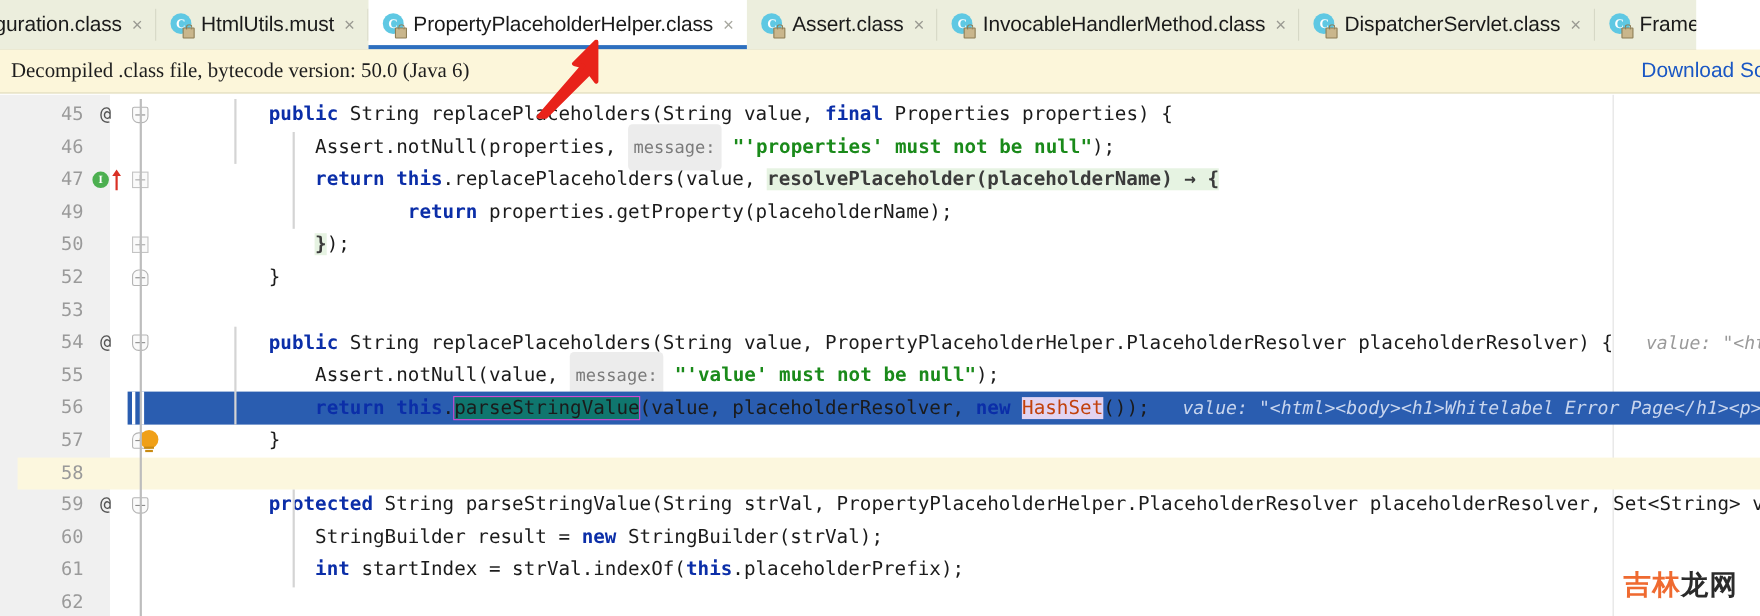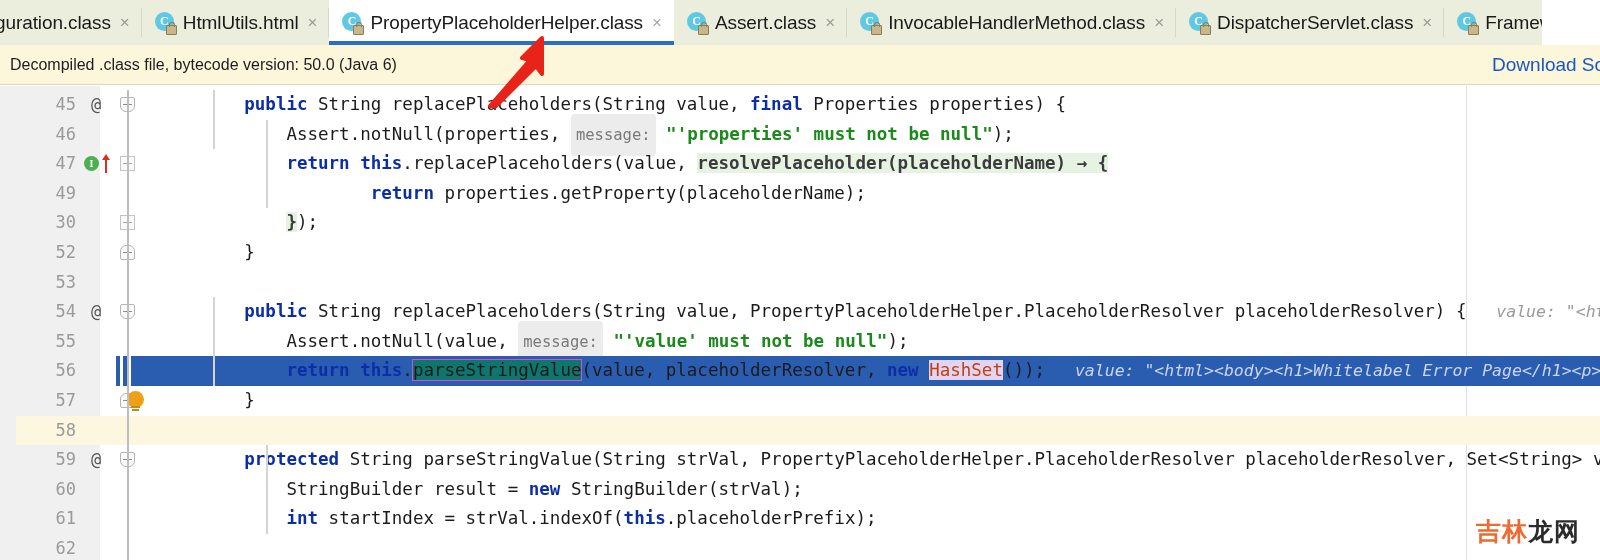--- a/index.html
+++ b/index.html
@@ -63,21 +63,21 @@
 
   
   .notice{
     position:absolute;left:0;top:45px;width:1600px;height:40px;
     background:#fcf6da;
     border-bottom:1px solid #ded9bd;
     box-sizing:border-box;
     display:flex;align-items:center;justify-content:space-between;
     padding:0 0 0 10px;
   }
-  .notice-text{font-size:16px;color:#1d1d1d;}
+  .notice-text{font-size:19px;color:#1d1d1d;font-family:Liberation Serif, serif;}
   .notice-link{
     font-size:19px;color:#1a57c4;white-space:nowrap;
     padding-right:0;margin-right:-22px;
   }
 
   
   .editor{
     position:absolute;left:0;top:86px;width:1600px;height:474px;
     background:#ffffff;overflow:hidden;
   }
@@ -211,21 +211,21 @@
       <div class="tab" style="margin-left: -18px;">
         <span class="tab-label">guration.class</span>
         <span class="tab-close">×</span>
         <span class="tab-sep"></span>
       </div>
       <div class="tab">
         <span class="clsicon">
           <span class="disc">C</span>
           <span class="lock"></span>
         </span>
-        <span class="tab-label">HtmlUtils.html</span>
+        <span class="tab-label">HtmlUtils.must</span>
         <span class="tab-close">×</span>
         <span class="tab-sep"></span>
       </div>
       <div class="tab active">
         <span class="clsicon">
           <span class="disc">C</span>
           <span class="lock"></span>
         </span>
         <span class="tab-label">PropertyPlaceholderHelper.class</span>
         <span class="tab-close">×</span>
@@ -293,21 +293,21 @@
         <div class="fold fold-plus" style="top: 70.2px;"></div>
         <div class="impl-icon" style="top: 70.2px;">I</div>
         <div class="uparrow" style="top: 67.2px;"><svg width="10" height="21" viewBox="0 0 10 21">
             <path d="M5 1 L9 7 L6 7 L6 20 L4 20 L4 7 L1 7 Z" fill="#d93025"></path>
           </svg></div>
         <div class="row" style="top: 92.8px; padding-left: 28px;">
           <span class="lnum">49</span>
           <div class="code"><span class="plain">                    </span><span class="kw">return </span><span class="plain">properties.getProperty(placeholderName);</span></div>
         </div>
         <div class="row" style="top: 122.4px;">
-          <span class="lnum">30</span>
+          <span class="lnum">50</span>
           <div class="code"><span class="plain">            </span><span class="lambda">}</span><span class="plain">);</span></div>
         </div>
         <div class="fold fold-plus" style="top: 129.4px;"></div>
         <div class="row" style="top: 152px;">
           <span class="lnum">52</span>
           <div class="code"><span class="plain">        }</span></div>
         </div>
         <div class="fold fold-end" style="top: 159px;"></div>
         <div class="row" style="top: 181.6px;">
           <span class="lnum">53</span>

